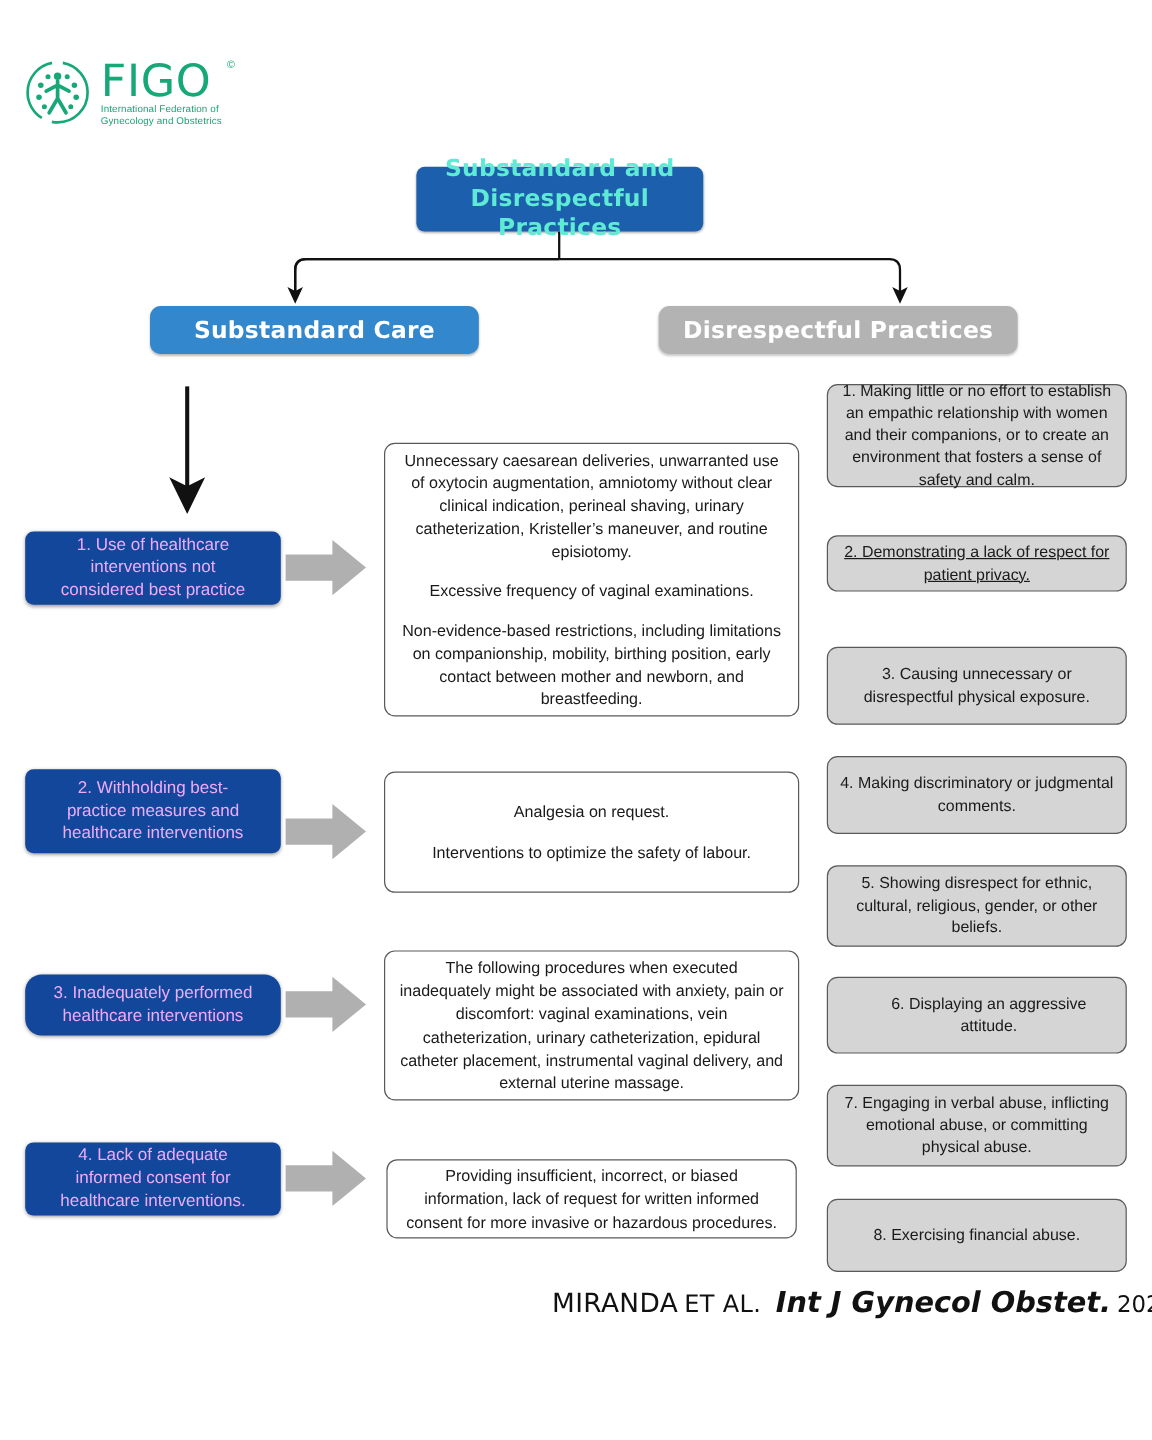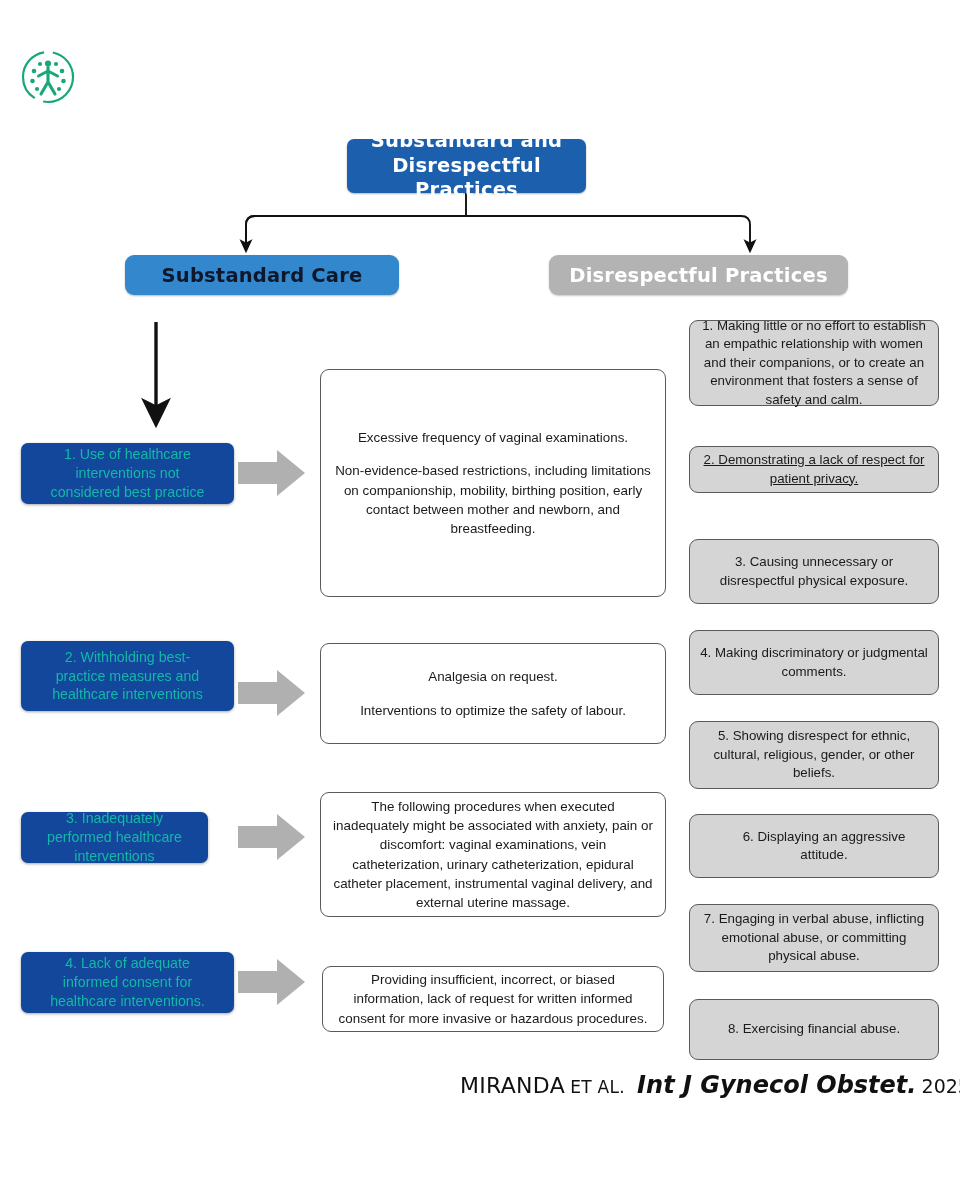--- a/index.html
+++ b/index.html
@@ -60,52 +60,52 @@
     box-sizing: border-box;
     display: flex;
     align-items: center;
     justify-content: center;
     text-align: center;
   }
   .node-text { display: block; width: 100%; }
 
   .box-root {
     background: #1b5fad;
-    color: #ffffff;
+    color: #5eead4;
     border-radius: 7px;
     font-size: 19.5px;
     font-weight: bold;
     line-height: 1.28;
     letter-spacing: 0.2px;
     font-family: "DejaVu Sans", sans-serif;
     box-shadow: 0 1px 2px rgba(0,0,0,0.30);
   }
   .box-branch-blue {
     background: #3387cc;
-    color: #0f172a;
+    color: #ffffff;
     border-radius: 9px;
     font-size: 19.5px;
     font-weight: bold;
     letter-spacing: 0.2px;
     font-family: "DejaVu Sans", sans-serif;
     box-shadow: 0 1px 2px rgba(0,0,0,0.28);
   }
   .box-branch-gray {
     background: #b3b3b3;
     color: #ffffff;
     border-radius: 9px;
     font-size: 19.5px;
     font-weight: bold;
     letter-spacing: 0.2px;
     font-family: "DejaVu Sans", sans-serif;
     box-shadow: 0 1px 2px rgba(0,0,0,0.22);
   }
   .box-cat {
     background: #12479b;
-    color: #14b8a6;
+    color: #f0abfc;
     border-radius: 7px;
     font-size: 14.2px;
     line-height: 1.32;
     padding: 4px 21px;
     box-shadow: 0 1px 3px rgba(0,0,0,0.35);
   }
   .box-detail {
     background: #ffffff;
     color: #1a1a1a;
     border: 1.3px solid #5a5a5a;
@@ -139,21 +139,21 @@
     position: absolute;
     left: 460px;
     top: 1071px;
     width: 480px;
     text-align: right;
     white-space: nowrap;
     font-family: "DejaVu Sans", sans-serif;
     color: #111111;
   }
   .cit-author { font-size: 22px; letter-spacing: 0.3px; }
-  .cit-etal   { font-size: 17px; letter-spacing: 0.3px; }
+  .cit-etal   { font-size: 20px; letter-spacing: 0.3px; }
   .cit-journal{ font-size: 24px; font-style: italic; font-weight: bold; margin-left: 7px; }
   .cit-vol    { font-size: 19px; }
 </style>
 </head>
 <body>
 
 <div class="canvas">
 
   <div class="logo">
     <svg class="logo-mark" viewBox="0 0 56 56">
@@ -162,20 +162,26 @@
       <path d="M28 18.5 L28 33 M28 22 L18.5 27 M28 22 L37.5 27 M28 33 L21 45 M28 33 L35 45" stroke="#16a877" stroke-width="3.1" stroke-linecap="round" fill="none"></path>
       <circle cx="14" cy="22" r="2.3" fill="#16a877"></circle>
       <circle cx="42" cy="22" r="2.3" fill="#16a877"></circle>
       <circle cx="12.5" cy="32" r="2.3" fill="#16a877"></circle>
       <circle cx="43.5" cy="32" r="2.3" fill="#16a877"></circle>
       <circle cx="20" cy="15" r="2.1" fill="#16a877"></circle>
       <circle cx="36" cy="15" r="2.1" fill="#16a877"></circle>
       <circle cx="17" cy="40" r="2.1" fill="#16a877"></circle>
       <circle cx="39" cy="40" r="2.1" fill="#16a877"></circle>
     </svg>
+    <div class="logo-text">
+      <div class="logo-figo">FIGO</div>
+      <div class="logo-reg">©</div>
+      <div class="logo-sub">International Federation of</div>
+      <div class="logo-sub" style="margin-top:0">Gynecology and Obstetrics</div>
+    </div>
   </div>
 
   <svg class="svg-layer">
     <defs>
       <marker id="arrowhead" markerWidth="9" markerHeight="9" refX="4.2" refY="4.2" orient="auto">
         <path d="M0.6,0.8 L8,4.2 L0.6,7.6 L2.4,4.2 Z" fill="#111111"></path>
       </marker>
       <marker id="arrowheadBig" markerWidth="10" markerHeight="10" refX="4.6" refY="5" orient="auto">
         <path d="M0.4,0.6 L9.4,5 L0.4,9.4 L2.6,5 Z" fill="#111111"></path>
       </marker>
@@ -222,30 +228,31 @@
   </div>
 
   <div class="node box-cat" style="left:21px; top:443px; width:213px; height:61px;">
     <span class="node-text">1. Use of healthcare interventions not considered best practice</span>
   </div>
 
   <div class="node box-cat" style="left:21px; top:641px; width:213px; height:70px;">
     <span class="node-text">2. Withholding best-practice measures and healthcare interventions</span>
   </div>
 
-  <div class="node box-cat" style="left:21px; top:812px; width:187px; height:51px;">
+  <div class="node box-cat" style="left:21px; top:812px; width:213px; height:51px;border-radius:14px;">
     <span class="node-text">3. Inadequately performed healthcare interventions</span>
   </div>
 
   <div class="node box-cat" style="left:21px; top:952px; width:213px; height:61px;">
     <span class="node-text">4. Lack of adequate informed consent for healthcare interventions.</span>
   </div>
 
   <div class="node box-detail" style="left:320px; top:369px; width:346px; height:228px;">
     <span class="node-text">
+      <p class="para">Unnecessary caesarean deliveries, unwarranted use of oxytocin augmentation, amniotomy without clear clinical indication, perineal shaving, urinary catheterization, Kristeller’s maneuver, and routine episiotomy.</p>
       <p class="para">Excessive frequency of vaginal examinations.</p>
       <p class="para">Non-evidence-based restrictions, including limitations on companionship, mobility, birthing position, early contact between mother and newborn, and breastfeeding.</p>
     </span>
   </div>
 
   <div class="node box-detail" style="left:320px; top:643px; width:346px; height:101px;text-align:center;">
     <span class="node-text">
       <p class="para">Analgesia on request.</p>
       <p class="para">Interventions to optimize the safety of labour.</p>
     </span>

